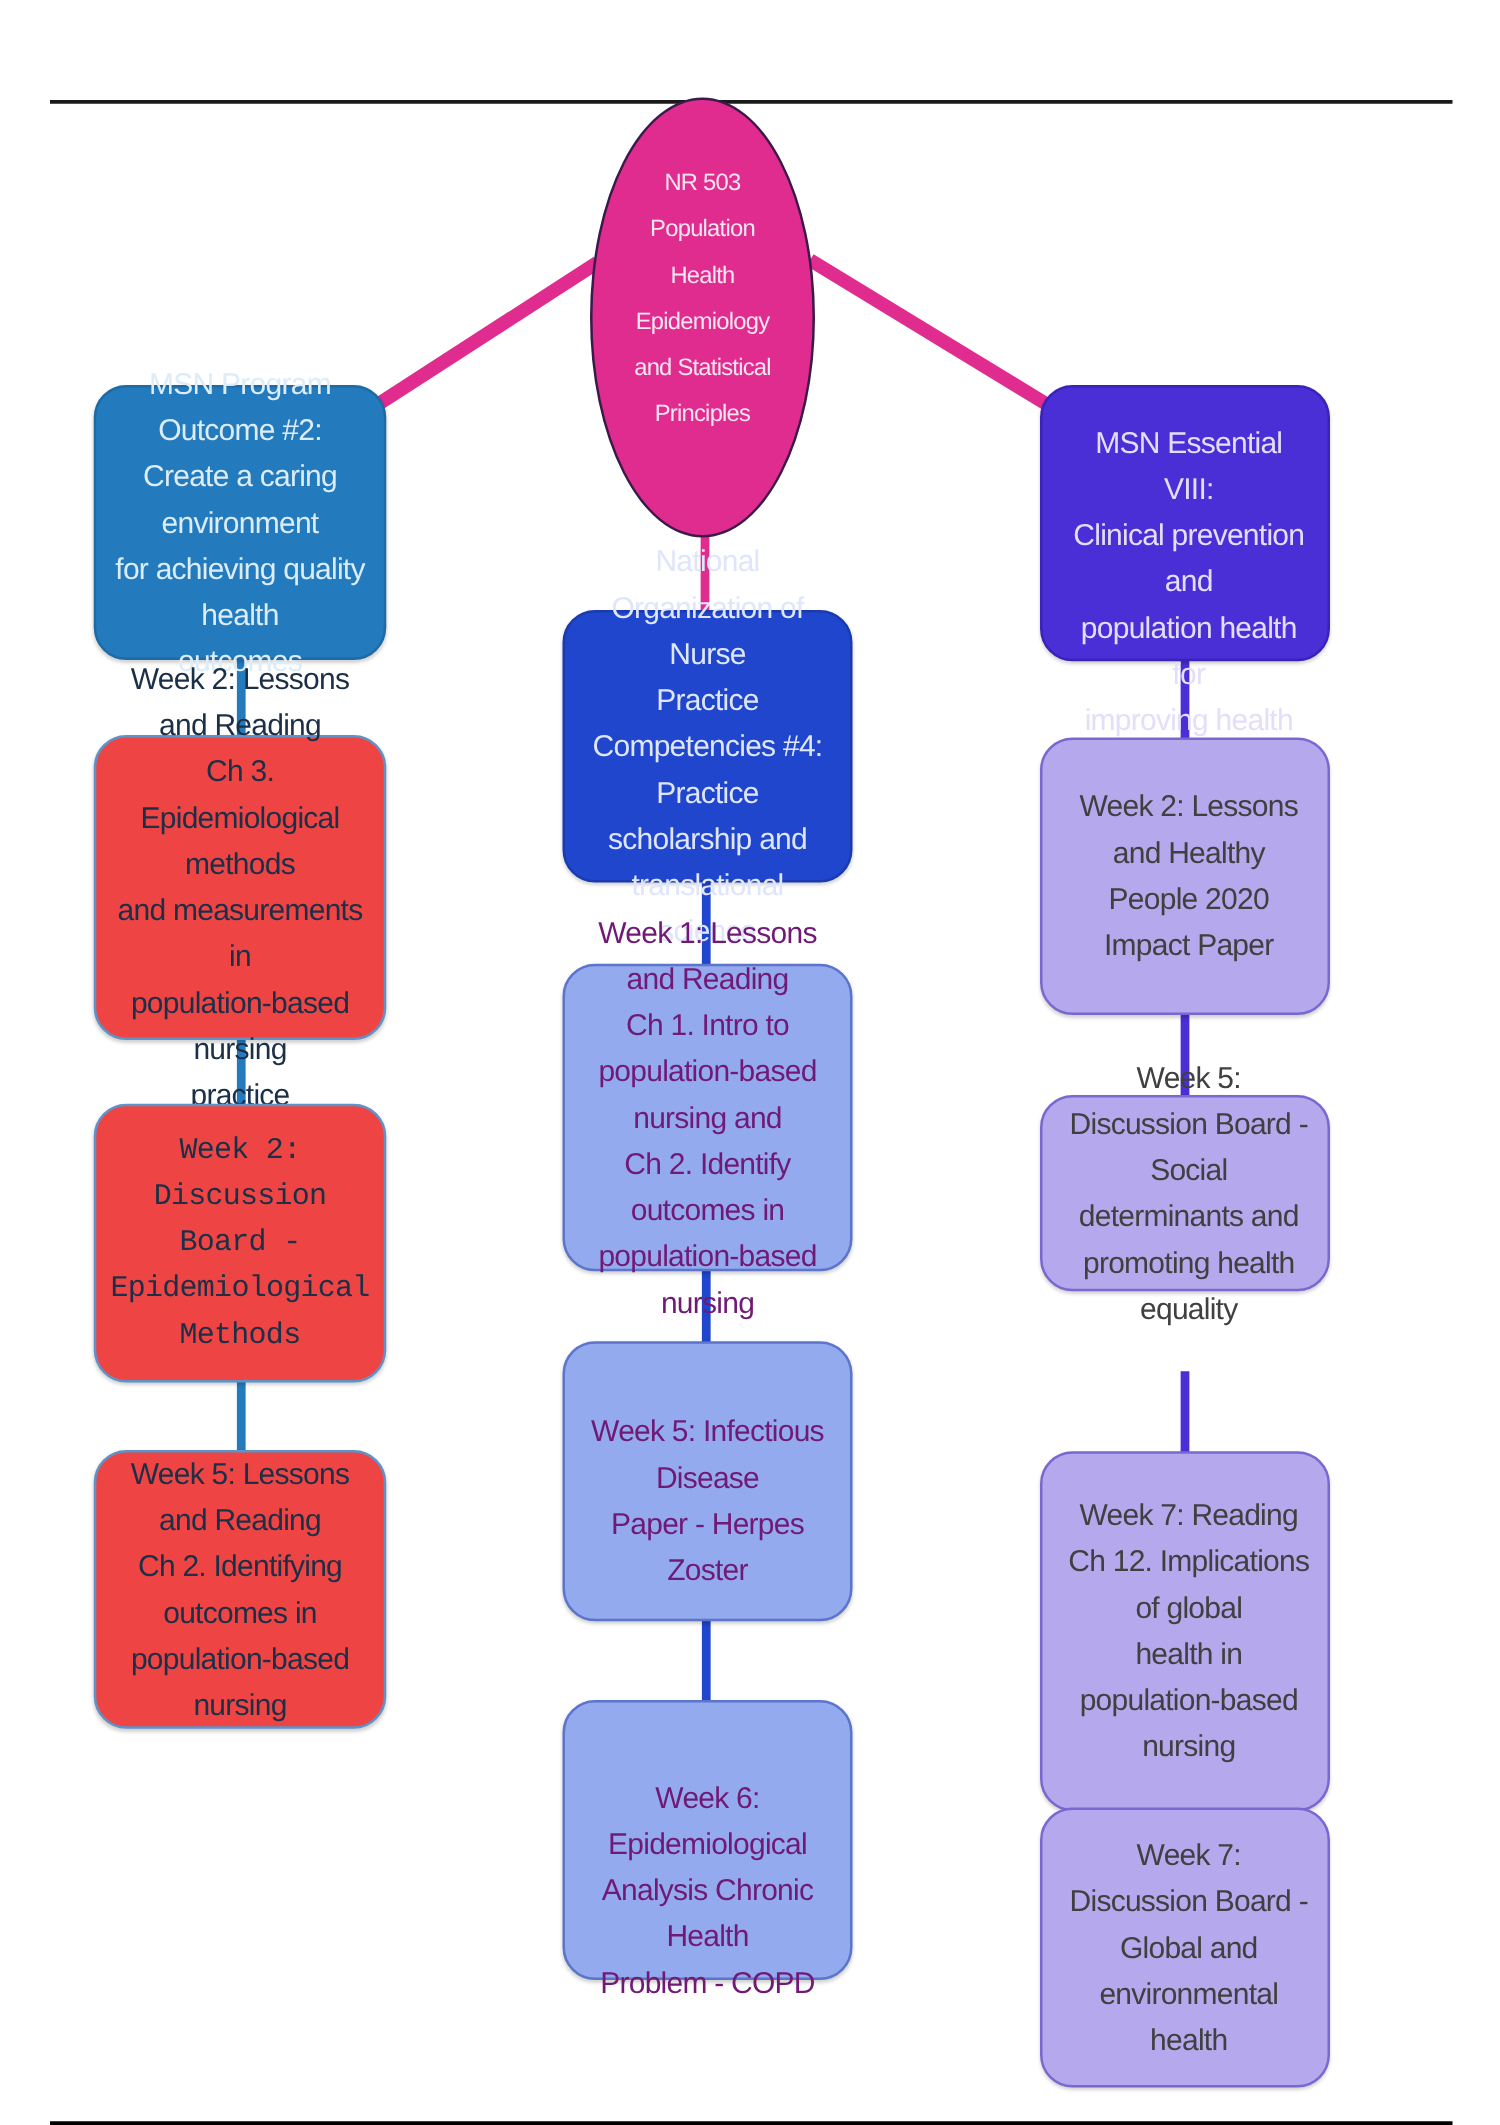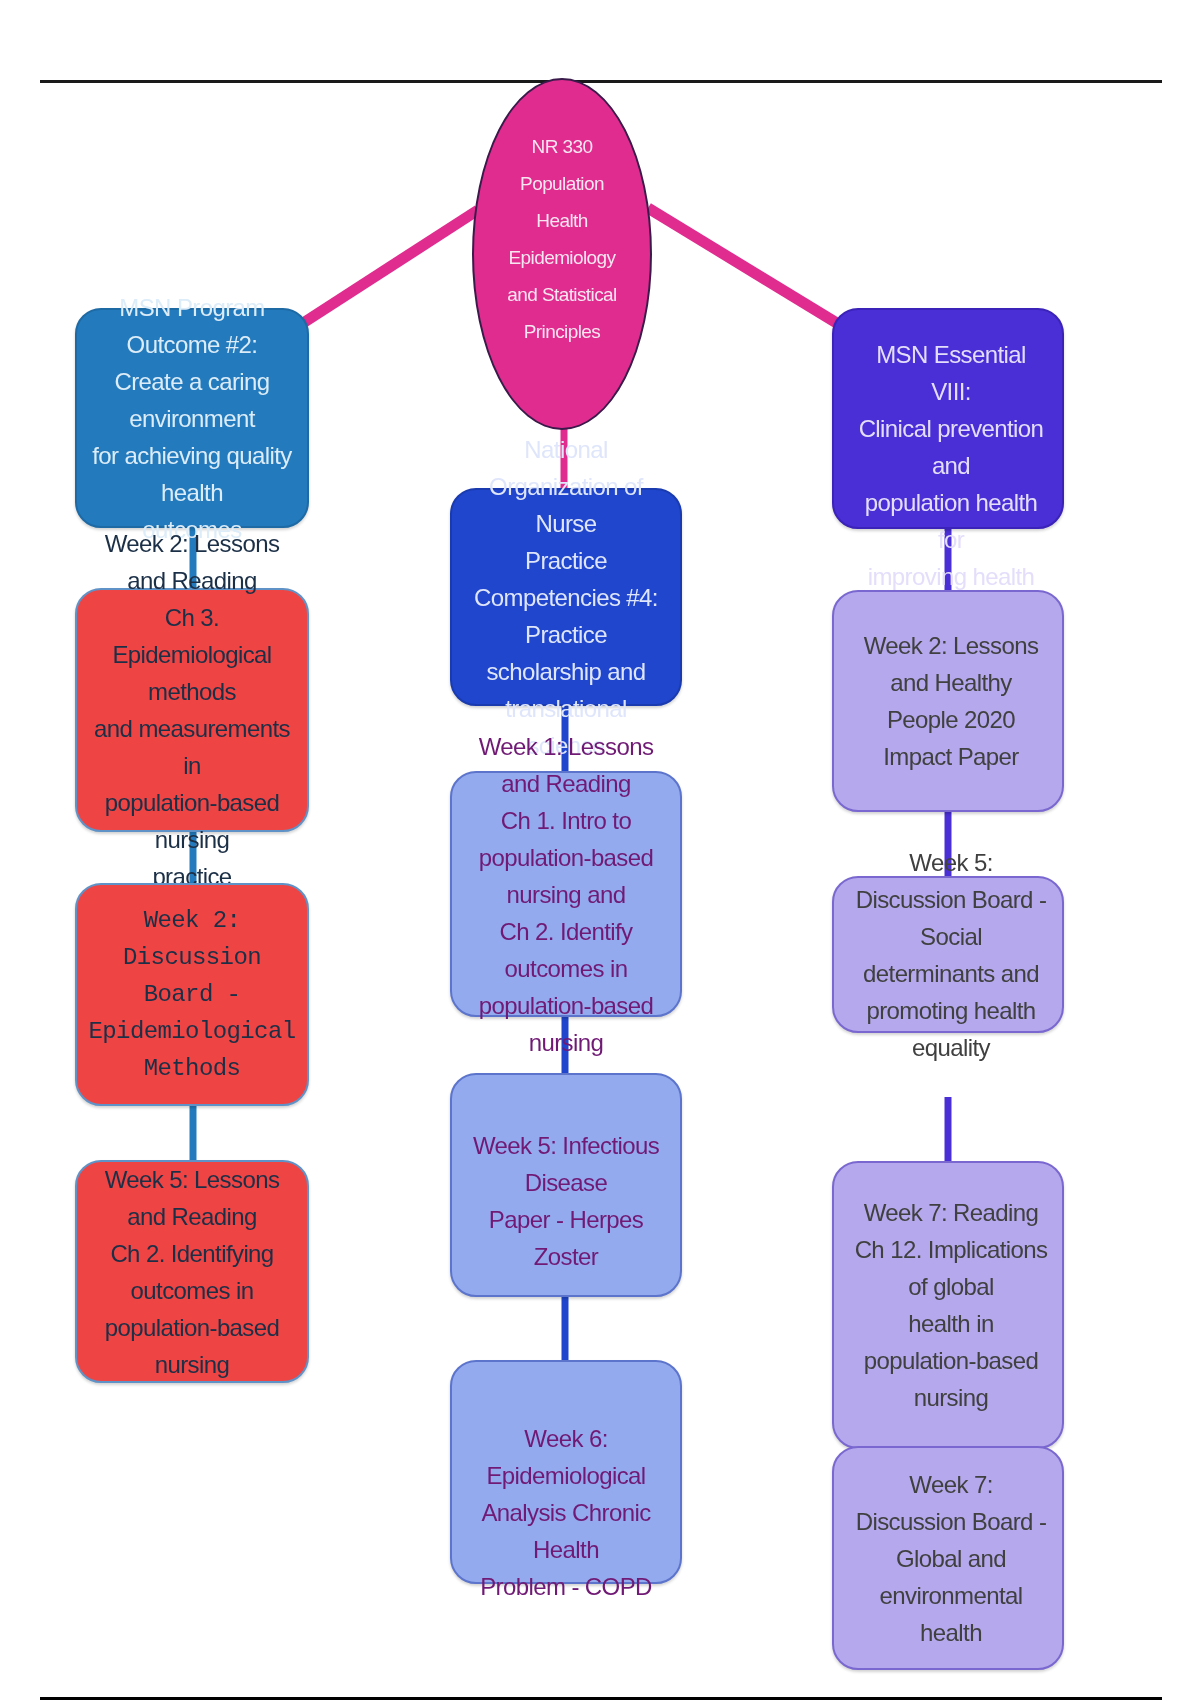--- a/index.html
+++ b/index.html
@@ -48,21 +48,21 @@
   <line x1="565" y1="1015" x2="565" y2="1075" stroke="#1f46cc" stroke-width="7"></line>
   <line x1="565" y1="1295" x2="565" y2="1362" stroke="#1f46cc" stroke-width="7"></line>
 
   <line x1="948" y1="527" x2="948" y2="592" stroke="#4a2ed6" stroke-width="7"></line>
   <line x1="948" y1="810" x2="948" y2="878" stroke="#4a2ed6" stroke-width="7"></line>
   <line x1="948" y1="1097" x2="948" y2="1163" stroke="#4a2ed6" stroke-width="7"></line>
   <line x1="948" y1="1382" x2="948" y2="1448" stroke="#4a2ed6" stroke-width="7"></line>
 </svg>
 
 <div class="center-node">
-  <span>NR 330
+  <span>NR 503
 Population
 Health
 Epidemiology
 and Statistical
 Principles</span>
 </div>
 
 <div class="node head-left col-left" style="top:308px;height:220px;">
   <span>MSN Program Outcome #2:
 Create a caring environment

